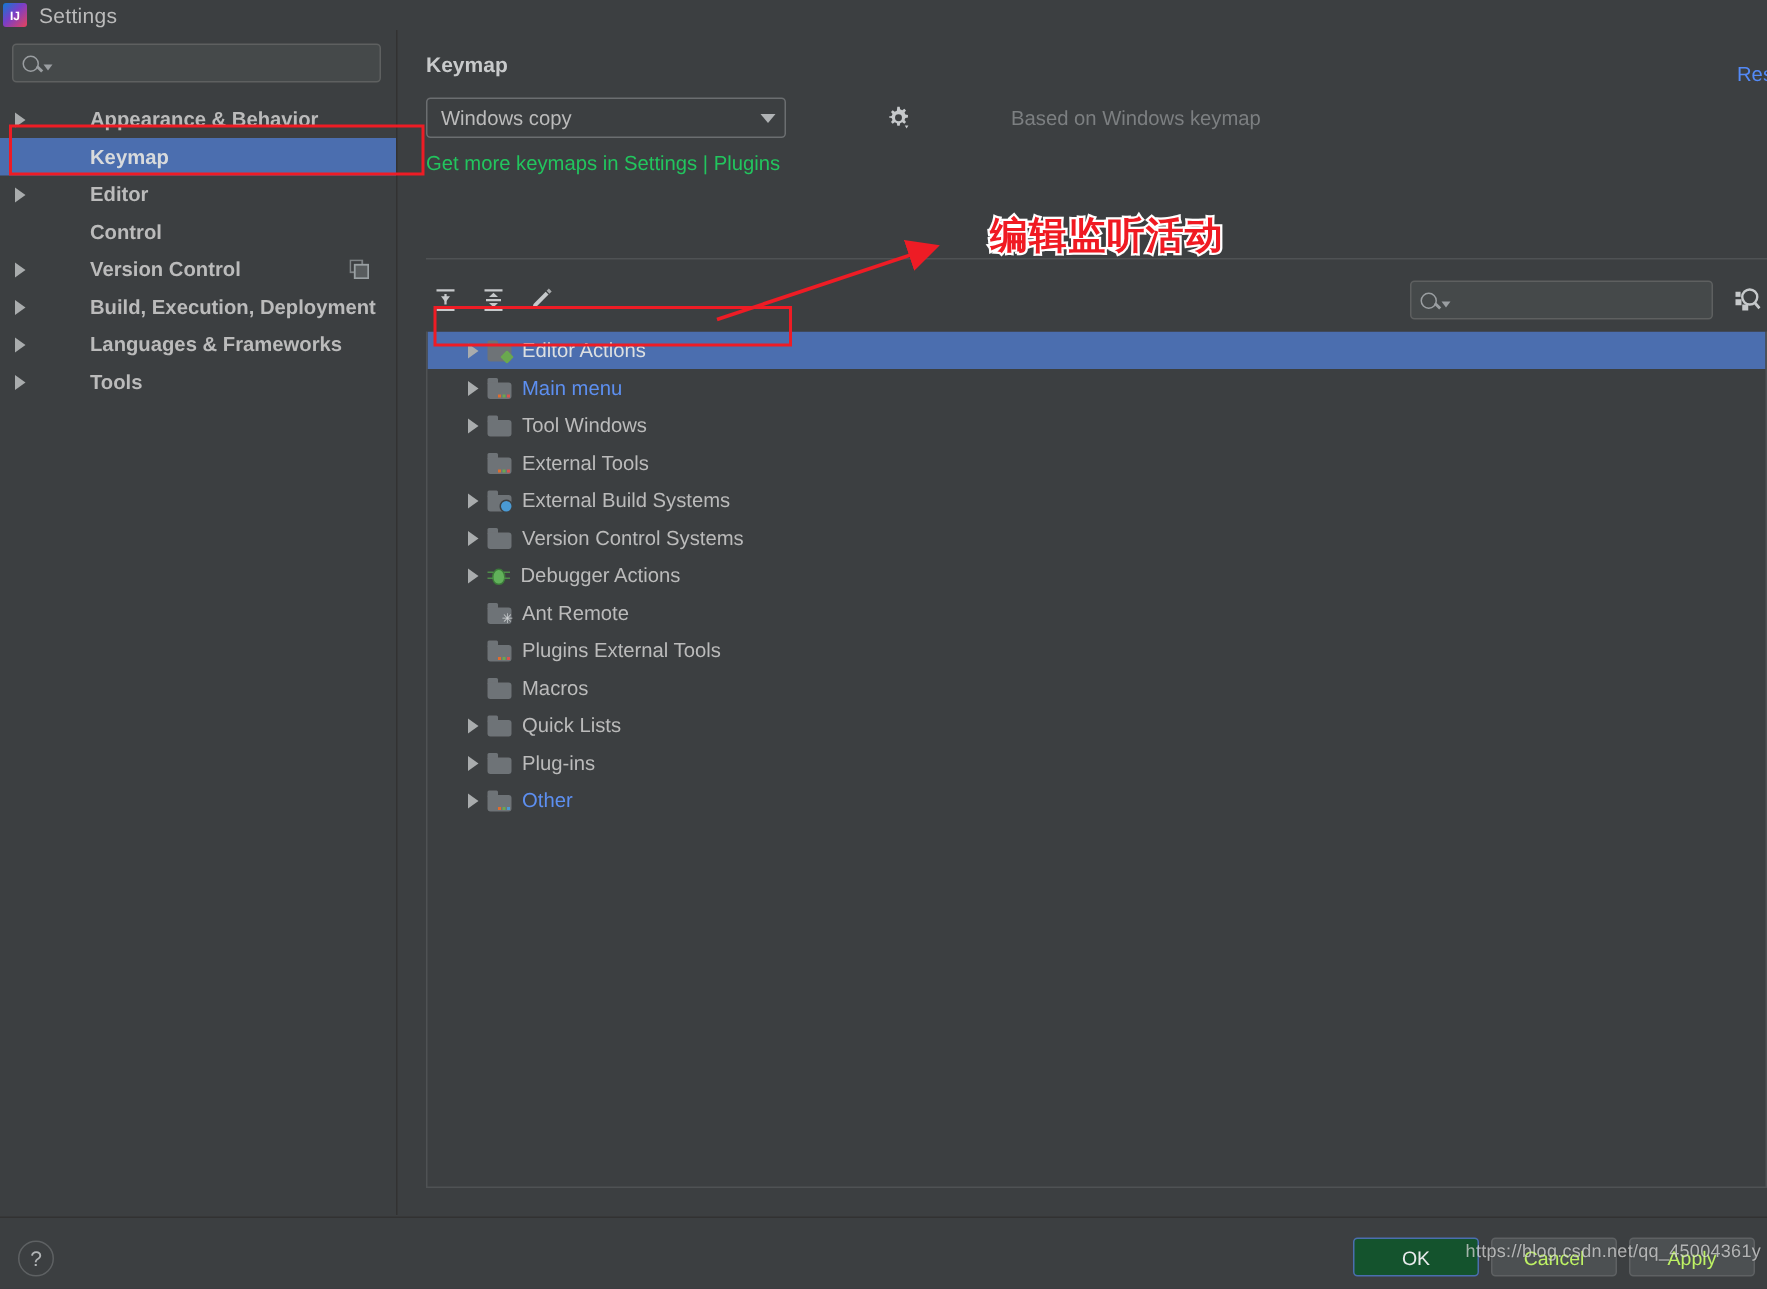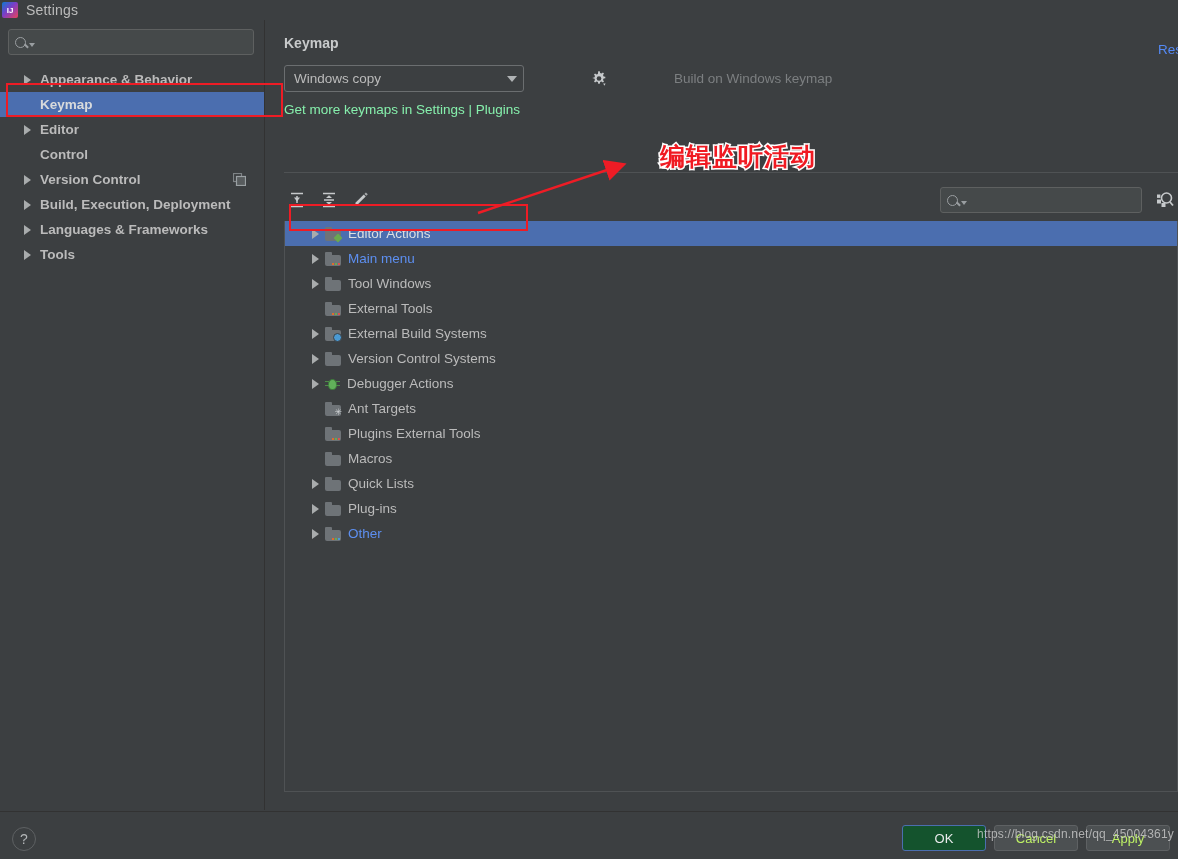--- a/index.html
+++ b/index.html
@@ -62,21 +62,21 @@
   }
   .search-input {
     background: transparent; border: 0; outline: none; color: #bbbbbb;
     font-size: 13px; flex: 1 1 auto; margin-left: 4px;
     font-family: "Liberation Sans", sans-serif;
   }
 
   .nav { margin-top: 12px; }
   .nav-row {
     height: 25px; display: flex; align-items: center;
-    padding-left: 20px; position: relative; cursor: default;
+    padding-left: 6px; position: relative; cursor: default; gap: 34px;
   }
   .nav-row.selected { background: #4b6eaf; }
   .twisty {
     width: 14px; flex: 0 0 auto; display: flex; align-items: center; justify-content: center;
   }
   .twisty-arrow {
     width: 0; height: 0; border-top: 5px solid transparent;
     border-bottom: 5px solid transparent; border-left: 7px solid #a9acad;
   }
   .nav-label {
@@ -116,21 +116,21 @@
     border-right: 5px solid transparent; border-top: 6px solid #b0b3b5;
   }
   .gear {
     margin-left: 18px; width: 18px; height: 18px; position: relative;
   }
   .based-on {
     margin-left: 18px; font-size: 13.5px; color: #7c7f81;
   }
   .link-row { margin: 8px 0 0 18px; }
   .link {
-    font-size: 13.5px; color: #86efac; cursor: pointer; margin-top: 34px;
+    font-size: 13.5px; color: #22c55e; cursor: pointer; margin-top: 34px;
   }
   .reset-link {
     position: absolute; right: -2px; top: 22px;
     font-size: 13.5px; color: #548af7; cursor: pointer;
     overflow: hidden; width: 22px; white-space: nowrap;
   }
   .hr {
     position: absolute; left: 18px; top: 152px; width: 894px; height: 1px;
     background: #4f5254;
   }
@@ -359,21 +359,21 @@
       <div class="gear">
         <svg viewBox="0 0 18 18" width="18" height="18">
           <g fill="#c6c9cb">
             <path d="M8.2 1.2h1.6l.3 1.7 1.4.6 1.4-1 1.1 1.1-1 1.4.6 1.4 1.7.3v1.6l-1.7.3-.6 1.4 1 1.4-1.1 1.1-1.4-1-1.4.6-.3 1.7H8.2l-.3-1.7-1.4-.6-1.4 1-1.1-1.1 1-1.4-.6-1.4-1.7-.3V7.7l1.7-.3.6-1.4-1-1.4 1.1-1.1 1.4 1 1.4-.6z"></path>
           </g>
           <circle cx="9" cy="8.5" r="2.3" fill="#3c3f41"></circle>
           <path d="M13.2 13.6l2.4 0 -1.2 2.1z" fill="#c6c9cb"></path>
         </svg>
       </div>
 
-      <div class="based-on">Build on Windows keymap</div>
+      <div class="based-on">Based on Windows keymap</div>
     </div>
 
     <div class="link-row">
       <span class="link">Get more keymaps in Settings | Plugins</span>
     </div>
 
     <div class="reset-link">Reset</div>
 
     <div class="hr"></div>
 
@@ -519,21 +519,21 @@
         <div class="tree-label">Debugger Actions</div>
       </div>
 
       <div class="tree-row">
         <div class="tw"></div>
         <div class="folder">
           <div class="tab"></div>
             <div class="body"></div>
             <div class="ant-star">✳</div>
         </div>
-        <div class="tree-label">Ant Targets</div>
+        <div class="tree-label">Ant Remote</div>
       </div>
 
       <div class="tree-row">
         <div class="tw"></div>
         <div class="folder">
           <div class="tab"></div>
             <div class="body"></div>
           <div class="dots">
               <i style="background:#e06c2e"></i>
               <i style="background:#6aa84f"></i>

